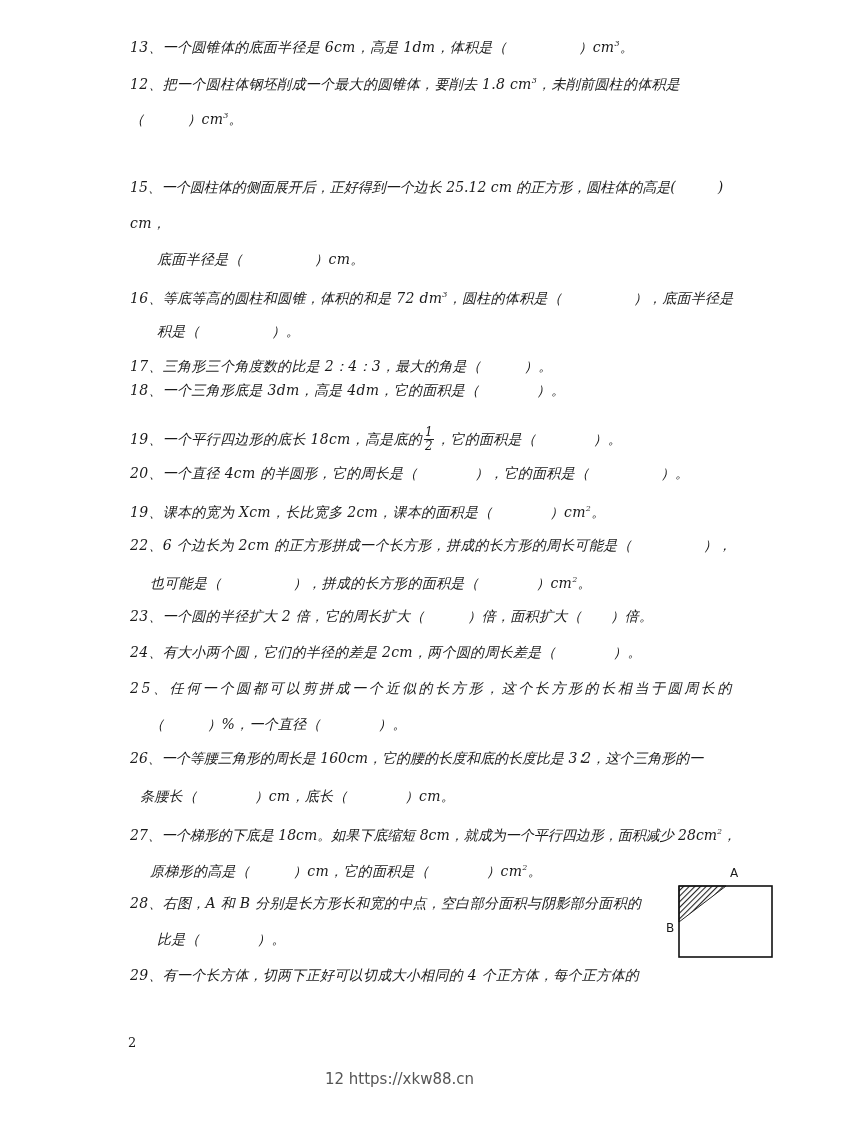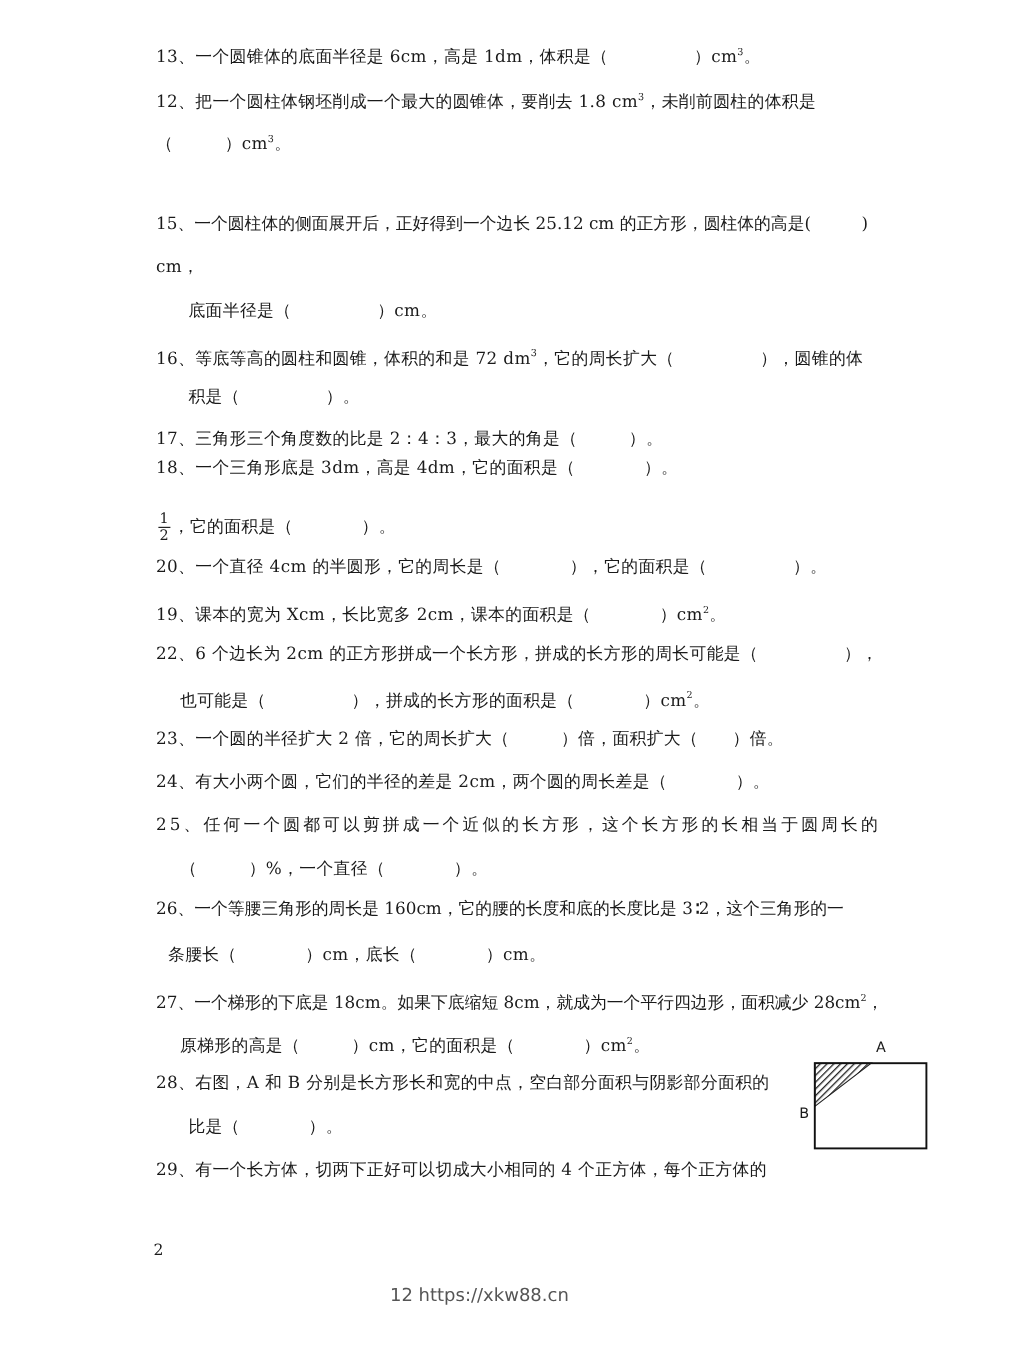--- a/index.html
+++ b/index.html
@@ -1,18 +1,18 @@
 <!DOCTYPE html>
 <html><head>
 <meta charset="utf-8">
 <style>
   html, body { margin: 0; padding: 0; background: #ffffff; }
   body { width: 851px; height: 1122px; position: relative; overflow: hidden;
          font-family: "DejaVu Serif", "Liberation Serif", serif; color: #1a1a1a; }
-  .line { position: absolute; left: 130px; font-size: 14px; line-height: 20px; white-space: pre; letter-spacing: 0.3px; }
+  .line { position: absolute; left: 130px; font-size: 14px; line-height: 20px; white-space: pre; letter-spacing: 0.3px; font-style: italic; }
   .indent { left: 157px; }
   .line sup { font-size: 8px; vertical-align: 6px; }
   .frac { display: inline-block; vertical-align: middle; text-align: center; font-size: 12px; line-height: 13px; margin: 0 2px; }
   .frac span { display: block; }
   .frac .num { border-bottom: 1px solid #222; padding: 0 1px; }
   .pagenum { position: absolute; left: 128px; top: 1035px; font-size: 13px; }
   .footer { position: absolute; left: 0; width: 799px; top: 1070px; text-align: center; font-family: "DejaVu Sans", sans-serif; font-size: 15px; color: #555; }
   .figure { position: absolute; left: 660px; top: 864px; width: 130px; height: 100px; }
   .figlabel { position: absolute; font-family: "DejaVu Sans", sans-serif; font-size: 12px; }
 </style>
@@ -21,26 +21,26 @@
 
 <div class="line" style="top:34px"><span>13、一个圆锥体的底面半径是 6cm，高是 1dm，体积是（　　　　　）cm</span><sup>3</sup><span>。</span></div>
 
 <div class="line" style="top:71px"><span>12、把一个圆柱体钢坯削成一个最大的圆锥体，要削去 1.8 cm</span><sup>3</sup><span>，未削前圆柱的体积是</span></div>
 <div class="line" style="top:106px"><span>（　　　）cm</span><sup>3</sup><span>。</span></div>
 
 <div class="line" style="top:177px;letter-spacing:0">15、一个圆柱体的侧面展开后，正好得到一个边长 25.12 cm 的正方形，圆柱体的高是(　　　)</div>
 <div class="line" style="top:213px">cm，</div>
 <div class="line indent" style="top:249px">底面半径是（　　　　　）cm。</div>
 
-<div class="line" style="top:285px"><span>16、等底等高的圆柱和圆锥，体积的和是 72 dm</span><sup>3</sup><span>，它的周长扩大（　　　　　），圆锥的体</span></div>
+<div class="line" style="top:285px"><span>16、等底等高的圆柱和圆锥，体积的和是 72 dm</span><sup>3</sup><span>，圆柱的体积是（　　　　　），底面半径是</span></div>
 <div class="line indent" style="top:321px">积是（　　　　　）。</div>
 
 <div class="line" style="top:356px">17、三角形三个角度数的比是 2：4：3，最大的角是（　　　）。</div>
 <div class="line" style="top:380px">18、一个三角形底是 3dm，高是 4dm，它的面积是（　　　　）。</div>
-<div class="line" style="top:426px"><span class="frac"><span class="num">1</span><span>2</span></span><span>，它的面积是（　　　　）。</span></div>
+<div class="line" style="top:426px"><span>19、一个平行四边形的底长 18cm，高是底的</span><span class="frac"><span class="num">1</span><span>2</span></span><span>，它的面积是（　　　　）。</span></div>
 <div class="line" style="top:463px">20、一个直径 4cm 的半圆形，它的周长是（　　　　），它的面积是（　　　　　）。</div>
 
 <div class="line" style="top:499px"><span>19、课本的宽为 Xcm，长比宽多 2cm，课本的面积是（　　　　）cm</span><sup>2</sup><span>。</span></div>
 
 <div class="line" style="top:535px">22、6 个边长为 2cm 的正方形拼成一个长方形，拼成的长方形的周长可能是（　　　　　），</div>
 <div class="line indent" style="top:570px;left:150px"><span>也可能是（　　　　　），拼成的长方形的面积是（　　　　）cm</span><sup>2</sup><span>。</span></div>
 
 <div class="line" style="top:606px">23、一个圆的半径扩大 2 倍，它的周长扩大（　　　）倍，面积扩大（　　）倍。</div>
 <div class="line" style="top:642px">24、有大小两个圆，它们的半径的差是 2cm，两个圆的周长差是（　　　　）。</div>
 

